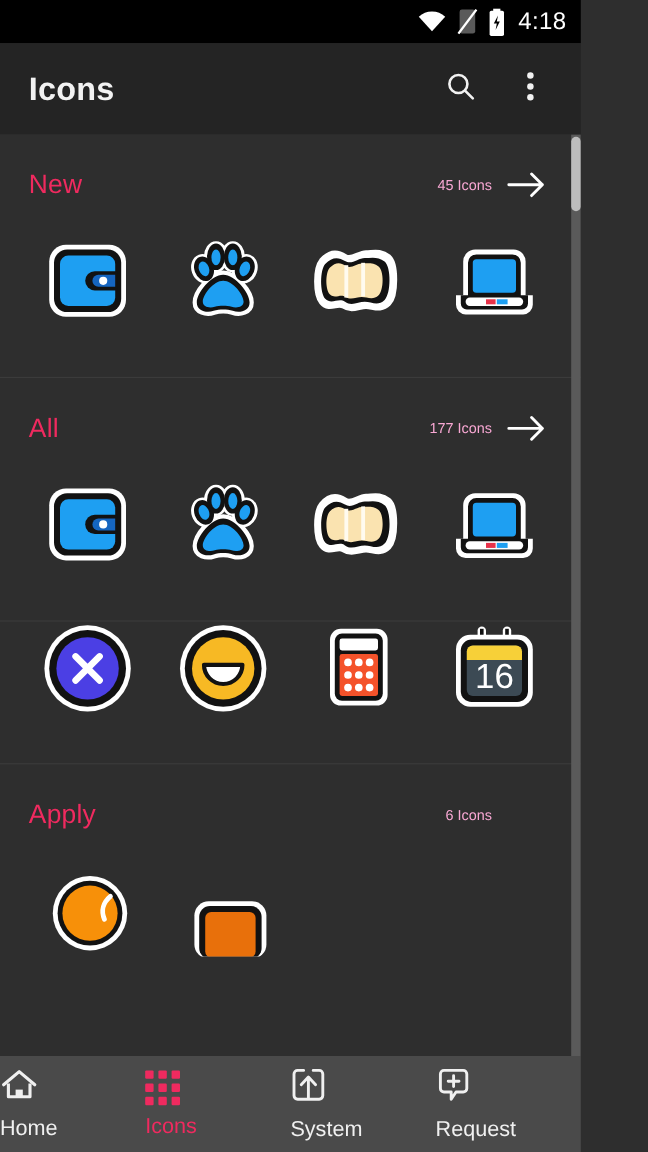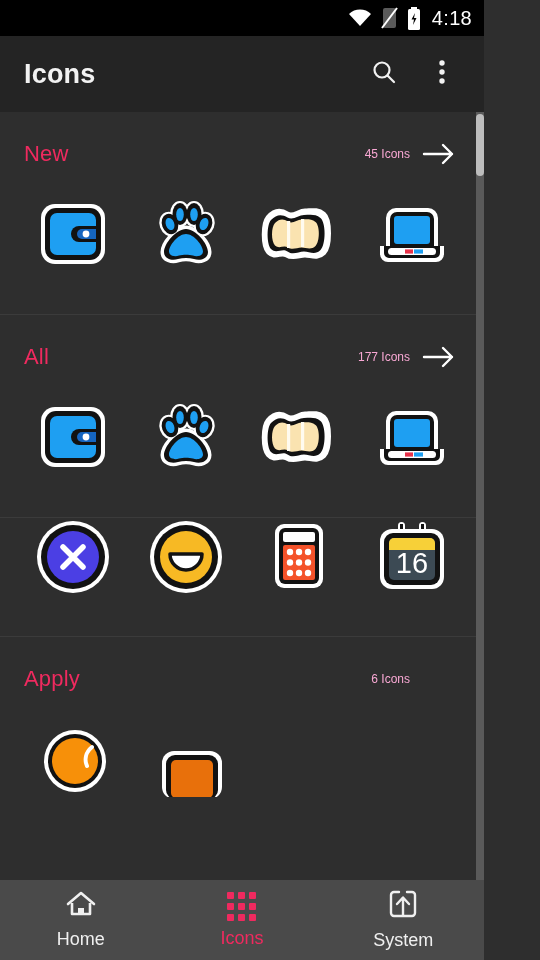--- a/index.html
+++ b/index.html
@@ -53,21 +53,21 @@
     background: #bdbdbd; border-radius: 4px;
   }
 
   
   .bottomnav {
     height: 80px; flex: 0 0 80px; background: #4a4a4a;
     display: flex; align-items: center;
   }
   .nav-item {
     flex: 1 1 0; height: 100%;
-    display: flex; flex-direction: column; align-items: center; justify-content: center; gap: 7px;
+    display: flex; flex-direction: column; align-items: flex-start; justify-content: center; gap: 7px;
   }
   .nav-label { font-size: 18px; color: #f0f0f0; }
   .nav-item.active .nav-label { color: #ef2a5f; }
   .dotgrid { display: grid; grid-template-columns: repeat(3, 7px); grid-template-rows: repeat(3, 7px); gap: 4px; }
   .dotgrid i { display: block; width: 7px; height: 7px; background: #ef2a5f; border-radius: 1px; }
 </style>
 </head>
 <body>
 
 <div id="app">
@@ -369,15 +369,24 @@
     </div>
     <div class="nav-item">
       <span>
         <svg width="30" height="30" viewBox="0 0 30 30">
           <path d="M11 3 H6 A3 3 0 0 0 3 6 V24 A3 3 0 0 0 6 27 H24 A3 3 0 0 0 27 24 V6 A3 3 0 0 0 24 3 H19" fill="none" stroke="#f0f0f0" stroke-width="2.4" stroke-linecap="round"></path>
           <path d="M15 26 V9 M9 15 L15 8.5 L21 15" fill="none" stroke="#f0f0f0" stroke-width="2.4" stroke-linecap="round" stroke-linejoin="round"></path>
         </svg>
       </span>
       <span class="nav-label">System</span>
     </div>
+    <div class="nav-item">
+      <span>
+        <svg width="30" height="30" viewBox="0 0 30 30">
+          <path d="M4 6 A3 3 0 0 1 7 3 H23 A3 3 0 0 1 26 6 V18 A3 3 0 0 1 23 21 H17 L13 27 L13 21 H7 A3 3 0 0 1 4 18 Z" fill="none" stroke="#f0f0f0" stroke-width="2.4" stroke-linejoin="round"></path>
+          <path d="M15 7.5 V16.5 M10.5 12 H19.5" stroke="#f0f0f0" stroke-width="2.4" stroke-linecap="round"></path>
+        </svg>
+      </span>
+      <span class="nav-label">Request</span>
+    </div>
   </div>
 
 </div>
 
 </body></html>

